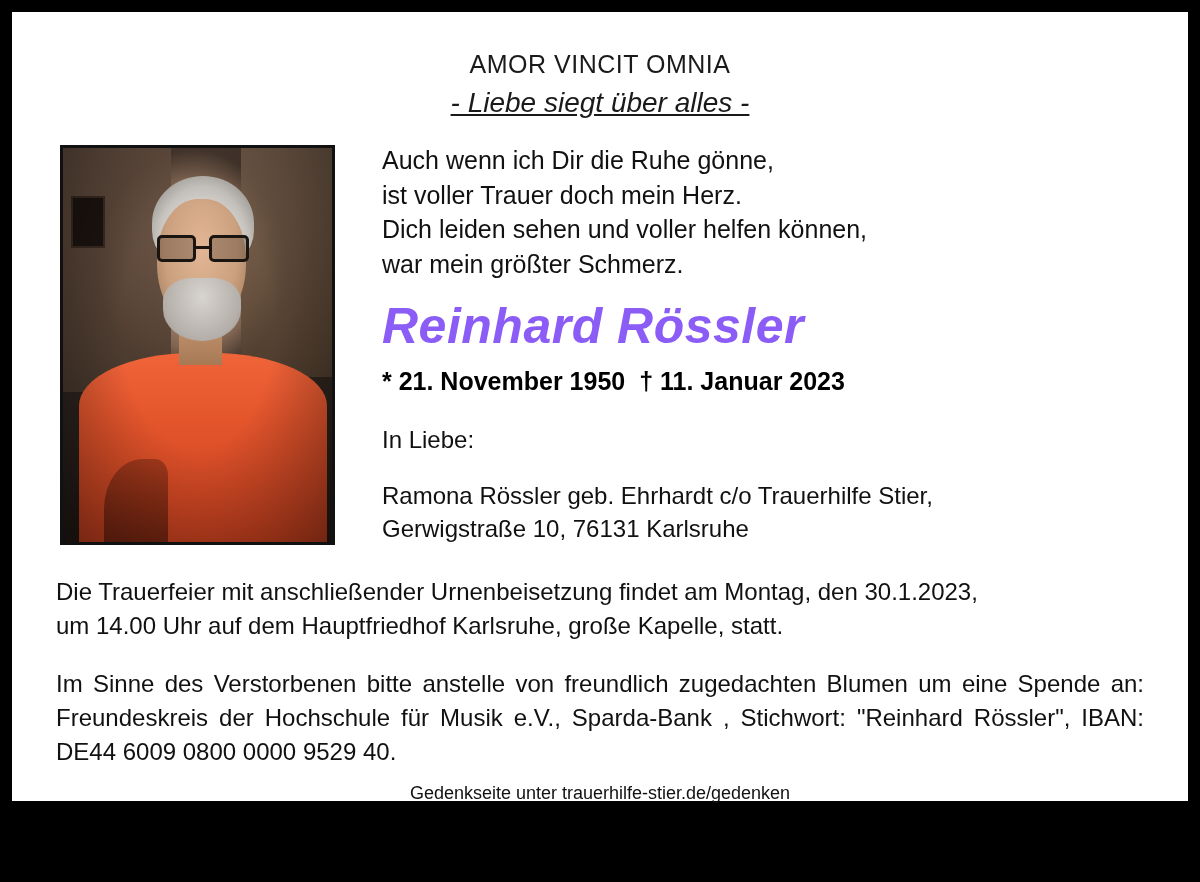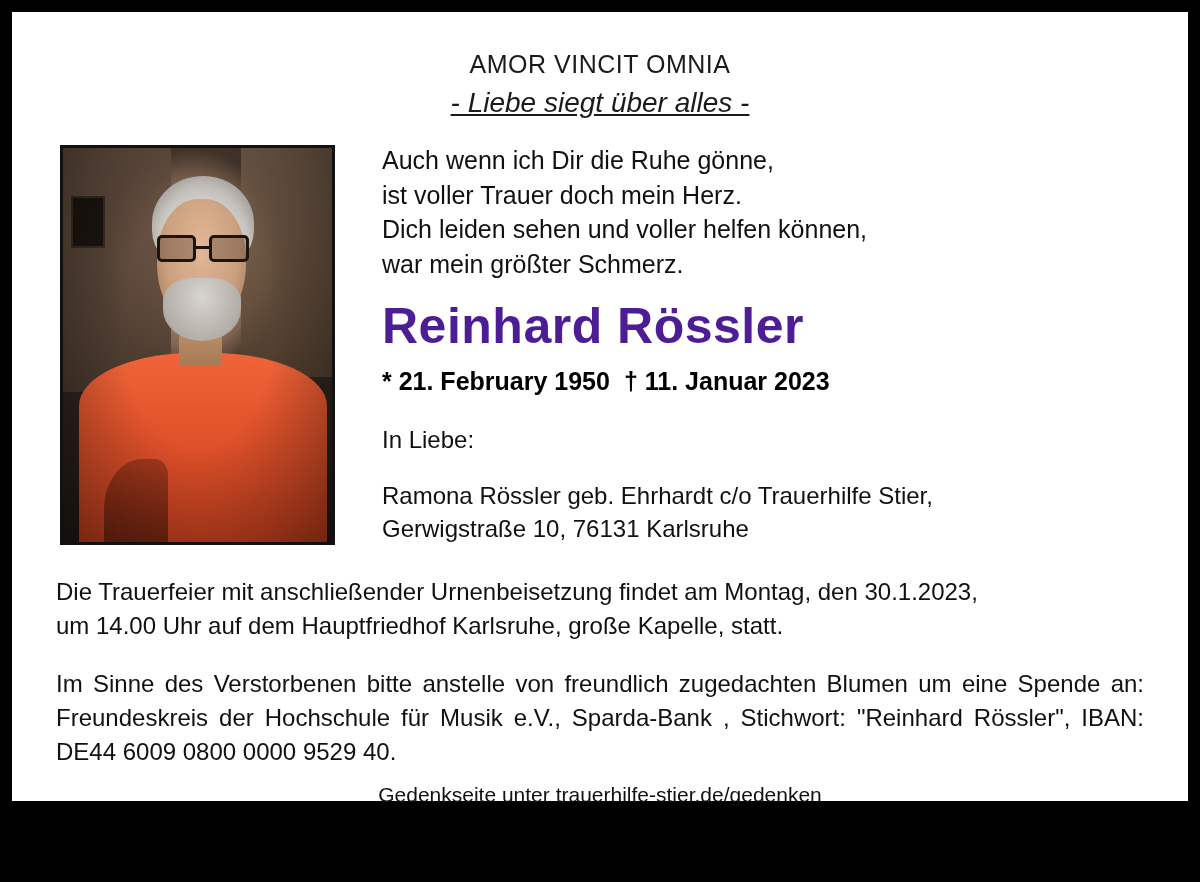--- a/index.html
+++ b/index.html
@@ -173,21 +173,22 @@
     line-height: 1.38;
     color: #111;
   }
   .poem div { white-space: nowrap; }
 
   .name {
     font-size: 50px;
     font-weight: bold;
     letter-spacing: 0.5px;
     margin-top: 16px;
-    color: #4c1d95;
+    color: #8b5cf6;
+    font-style: italic;
   }
   .dates {
     font-size: 25px;
     font-weight: bold;
     margin-top: 12px;
     color: #000;
   }
   .dates .sep { display: inline-block; width: 14px; }
 
   .inlove-label {
@@ -221,21 +222,21 @@
     color: #111;
   }
   .donation {
     font-size: 24px;
     line-height: 1.42;
     margin-top: 24px;
     color: #111;
     text-align: justify;
   }
   .memorial {
-    font-size: 21px;
+    font-size: 18px;
     text-align: center;
     margin-top: 14px;
     color: #111;
   }
 </style>
 </head>
 <body>
 
 <div class="obituary-card">
   <div class="inner">
@@ -275,21 +276,21 @@
         <div class="poem">
           <div>Auch wenn ich Dir die Ruhe gönne,</div>
           <div>ist voller Trauer doch mein Herz.</div>
           <div>Dich leiden sehen und voller helfen können,</div>
           <div>war mein größter Schmerz.</div>
         </div>
 
         <div class="name">Reinhard Rössler</div>
 
         <div class="dates">
-          <span>* 21. February 1950</span><span class="sep"></span><span>† 11. Januar 2023</span>
+          <span>* 21. November 1950</span><span class="sep"></span><span>† 11. Januar 2023</span>
         </div>
 
         <div class="inlove-label">In Liebe:</div>
 
         <div class="address">
           <div>Ramona Rössler geb. Ehrhardt  c/o Trauerhilfe Stier,</div>
           <div>Gerwigstraße 10, 76131 Karlsruhe</div>
         </div>
 
       </div>

